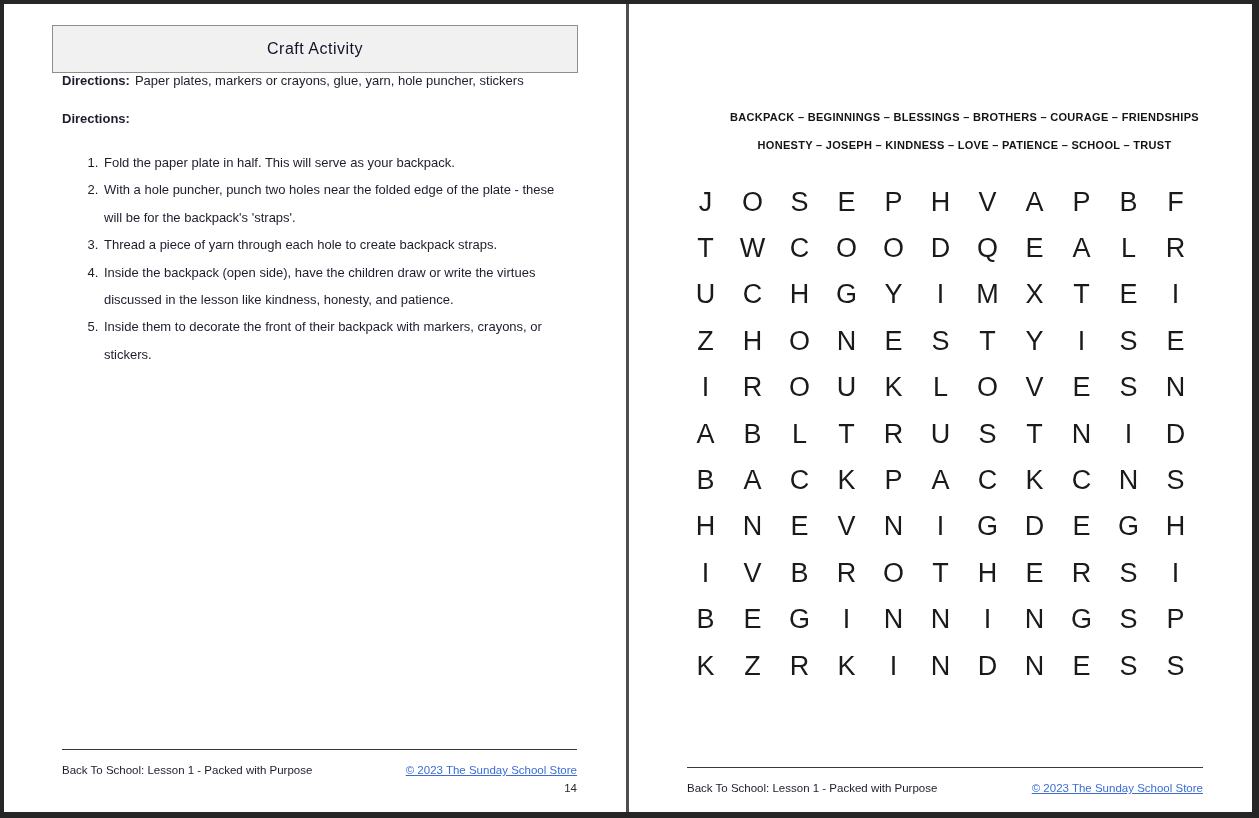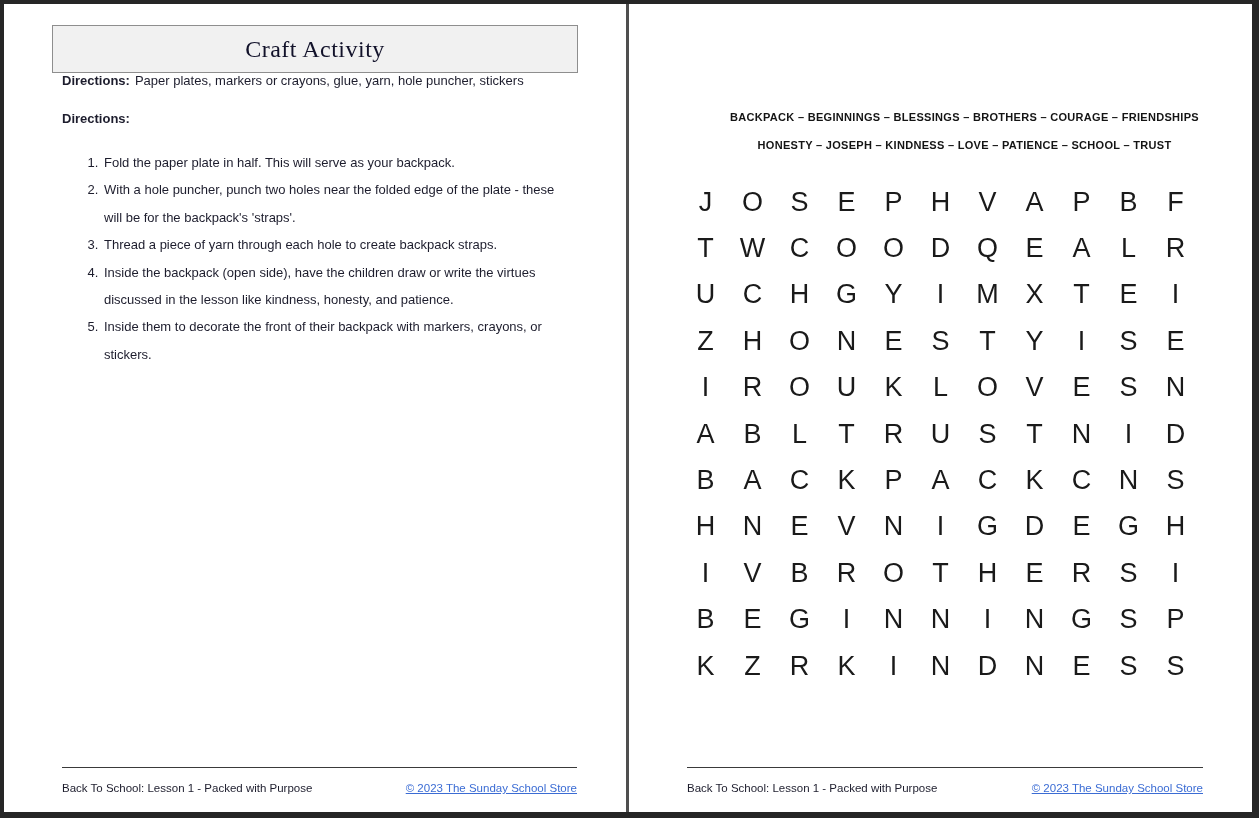--- a/index.html
+++ b/index.html
@@ -31,25 +31,24 @@
     position: absolute;
     left: 48px; top: 21px;
     width: 526px; height: 48px;
     background: #f1f1f1;
     border: 1.5px solid #8e8e8e;
     display: flex; align-items: center; justify-content: center;
     box-sizing: border-box;
   }
   .title-box h1 {
     margin: 0;
-    font-size: 24px;
+    font-size: 16px;
     font-weight: 500;
     letter-spacing: 0.5px;
     color: #12122a;
-    font-family: Liberation Serif, serif;
   }
 
   
   .content {
     position: absolute;
     left: 58px; right: 49px; top: 69px;
   }
   .para { margin: 0 0 22px 0; font-size: 13px; line-height: 16px; }
   .para.first { margin-top: 34px; }
   .bold { font-weight: bold; }
@@ -130,20 +129,21 @@
           <li>Inside them to decorate the front of their backpack with markers, crayons, or stickers.</li>
         </ol>
     </div>
 
     <div class="footer">
       <div class="footer-rule"></div>
       <div class="footer-row">
         <span class="footer-lesson">Back To School: Lesson 1 - Packed with Purpose</span>
         <a class="footer-link" href="#" style="color: rgb(59, 108, 212);">© 2023 The Sunday School Store</a>
       </div>
+      <div class="footer-page">14</div>
     </div>
   </div>
 
   <div class="page page-right">
 
     <div class="word-list">
       <div>BACKPACK – BEGINNINGS – BLESSINGS – BROTHERS – COURAGE – FRIENDSHIPS</div>
       <div>HONESTY – JOSEPH – KINDNESS – LOVE – PATIENCE – SCHOOL – TRUST</div>
     </div>
 

